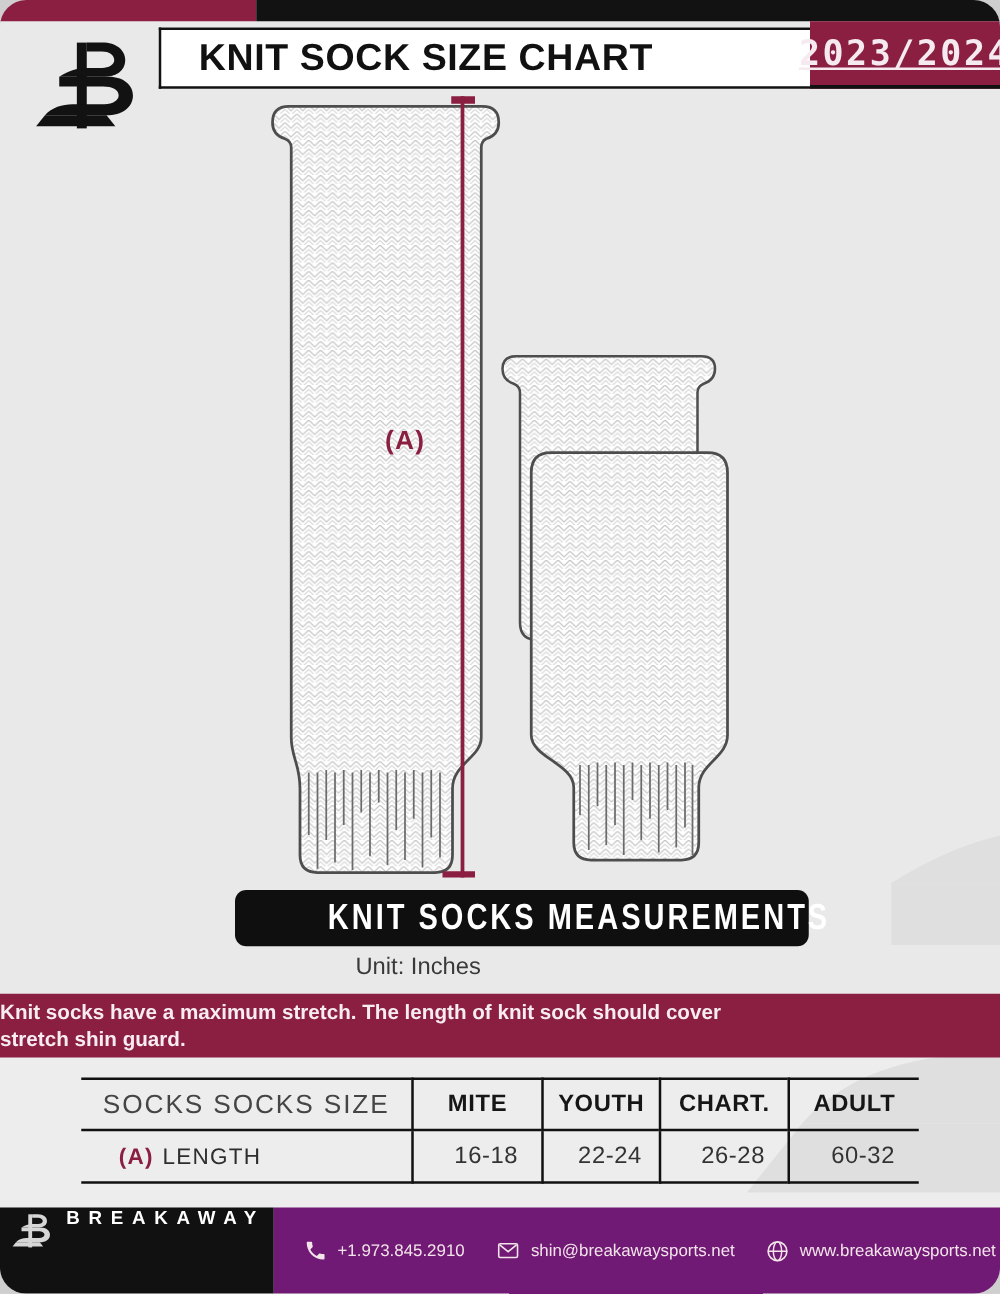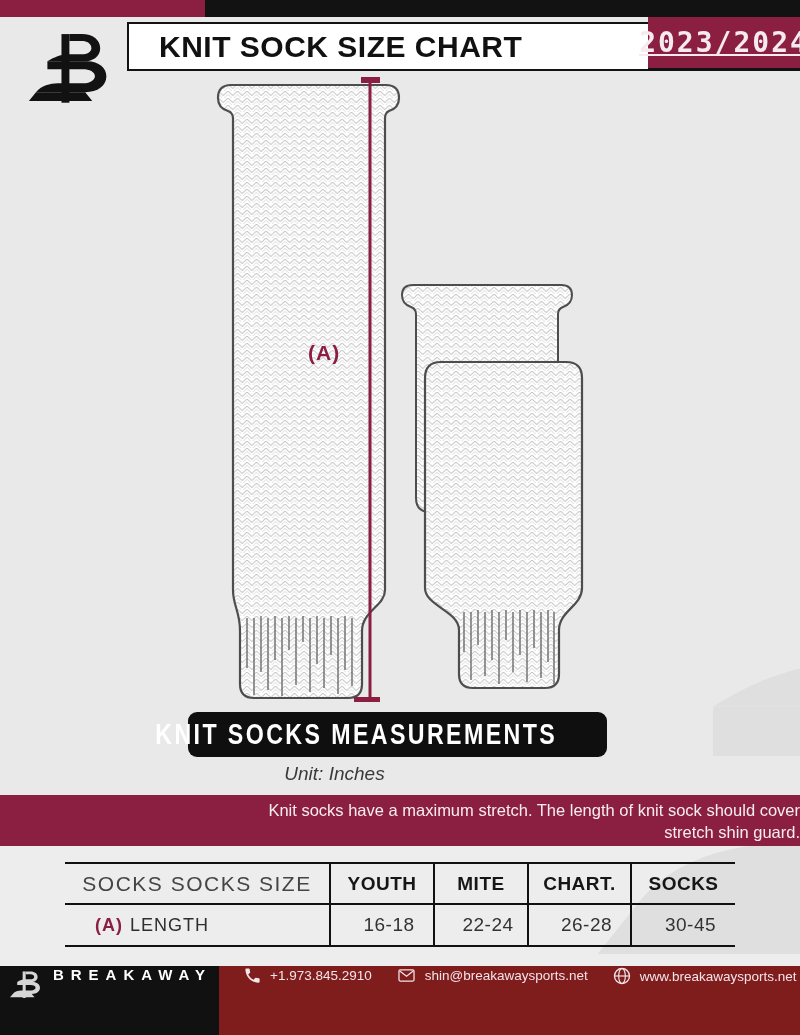--- a/index.html
+++ b/index.html
@@ -1,20 +1,21 @@
 <!DOCTYPE html>
 <html><head>
 <meta charset="utf-8">
 <style>
   * { margin:0; padding:0; box-sizing:border-box; }
   html,body { background:#cfcfcf; }
   #page{
     position:relative; width:800px; height:1035px; overflow:hidden;
     background:#e9e9e9;
     font-family:"Liberation Sans", sans-serif;
+    border-radius:21px;
   }
   
   .strip-maroon{ position:absolute; left:0; top:0; width:205px; height:17px; background:#8b1f42; }
   .strip-black { position:absolute; left:205px; top:0; width:595px; height:17px; background:#121212; }
 
   
   .logo-box{ position:absolute; left:20px; top:20px; width:90px; height:88px; }
   .title-box{
     position:absolute; left:127px; top:22px; width:521px; height:49px;
     background:#ffffff; border:2px solid #121212; border-right:none;
@@ -37,36 +38,36 @@
   .overlay{ z-index:2; }
 
   
   .measure-label{
     position:absolute; left:308px; top:341px; z-index:2;
     font-size:21px; font-weight:700; color:#8b1f42; letter-spacing:1px;
   }
 
   
   .m-banner{
-    position:absolute; left:188px; top:712px; width:419px; height:45px;
+    position:absolute; left:188px; top:712px; width:459px; height:45px;
     background:#0f0f0f; border-radius:9px; z-index:2;
-    display:flex; align-items:center; justify-content:flex-end;padding-left:24px;
+    display:flex; align-items:center; justify-content:flex-start;padding-left:24px;
   }
   .m-banner span{
     color:#ffffff; font-size:29px; font-weight:700; letter-spacing:3px;
     transform:scaleX(0.8); transform-origin:center; white-space:nowrap;
   }
   .unit-line{
     position:absolute; left:0; top:763px; width:669px; z-index:2;
-    text-align:center; font-style:italic; font-size:19px; color:#3a3a3a; font-weight:500;
+    text-align:center; font-size:19px; color:#3a3a3a; font-weight:500;
   }
   .note-banner{
     position:absolute; left:0; top:795px; width:800px; height:51px; background:#8b1f42; z-index:2;
-    display:flex; flex-direction:column; align-items:flex-end; justify-content:center;
-    color:#f7ecf1; font-size:16.5px; line-height:22px;
+    display:flex; flex-direction:column; align-items:flex-start; justify-content:center;
+    color:#f7ecf1; font-size:16.5px; line-height:22px;font-weight:bold;
   }
 
   
   .size-table{
     position:absolute; left:65px; top:862px; width:670px; z-index:2;
     display:grid; grid-template-columns:264px 104px 94px 103px 105px;
   }
   .size-table .cell{ display:flex; align-items:center; justify-content:center; }
   .size-table .hrow{ height:43px; border-top:2px solid #111; border-bottom:2px solid #111; }
   .size-table .drow{ height:42px; border-bottom:2px solid #111; }
@@ -78,21 +79,21 @@
   .td-val{ font-size:19px; color:#333; letter-spacing:0.5px;padding-left:14px; }
 
   
   .footer{ position:absolute; left:0; top:966px; width:800px; height:69px; z-index:3; display:flex; }
   .footer-brand{
     width:219px; height:100%; background:#111111; flex:none;
     display:flex; align-items:flex-start; justify-content:center; gap:12px;
   }
   .footer-brand .brand-text{ color:#fff; font-size:15px; font-weight:700; letter-spacing:7px; }
   .footer-contact{
-    flex:1; background:#7f1d1d; display:flex; align-items:flex-start; gap:24px; padding-left:24px;
+    flex:1; background:#701a75; display:flex; align-items:center; gap:24px; padding-left:24px;
   }
   .contact-item{ display:flex; align-items:center; gap:8px; color:#f3e4ea; font-size:13.5px; white-space:nowrap; cursor:pointer; }
   .contact-item svg{ display:block; }
 </style>
 </head>
 <body>
 
 <div id="page">
 
   <div class="strip-maroon"></div>
@@ -162,33 +163,33 @@
   </div>
   <div class="unit-line overlay">Unit: Inches</div>
 
   <div class="note-banner overlay">
     <span>Knit socks have a maximum stretch. The length of knit sock should cover</span>
     <span>stretch shin guard.</span>
   </div>
 
   <div class="size-table">
     <div class="cell hrow th-main">SOCKS SOCKS SIZE</div>
+    <div class="cell hrow th-col vline">MITE</div>
     <div class="cell hrow th-col vline">YOUTH</div>
-    <div class="cell hrow th-col vline">MITE</div>
     <div class="cell hrow th-col vline">CHART.</div>
-    <div class="cell hrow th-col vline">SOCKS</div>
+    <div class="cell hrow th-col vline">ADULT</div>
 
     <div class="cell drow td-label">
       <b>(A)</b>
       <span>LENGTH</span>
     </div>
     <div class="cell drow td-val vline">16-18</div>
     <div class="cell drow td-val vline">22-24</div>
     <div class="cell drow td-val vline">26-28</div>
-    <div class="cell drow td-val vline">30-45</div>
+    <div class="cell drow td-val vline">60-32</div>
   </div>
 
   <div class="footer">
     <div class="footer-brand">
       <svg width="34" height="34" viewBox="0 0 100 100">
         <use href="#blogo" fill="#d6d6d6"></use>
       </svg>
       <span class="brand-text">BREAKAWAY</span>
     </div>
     <div class="footer-contact">

